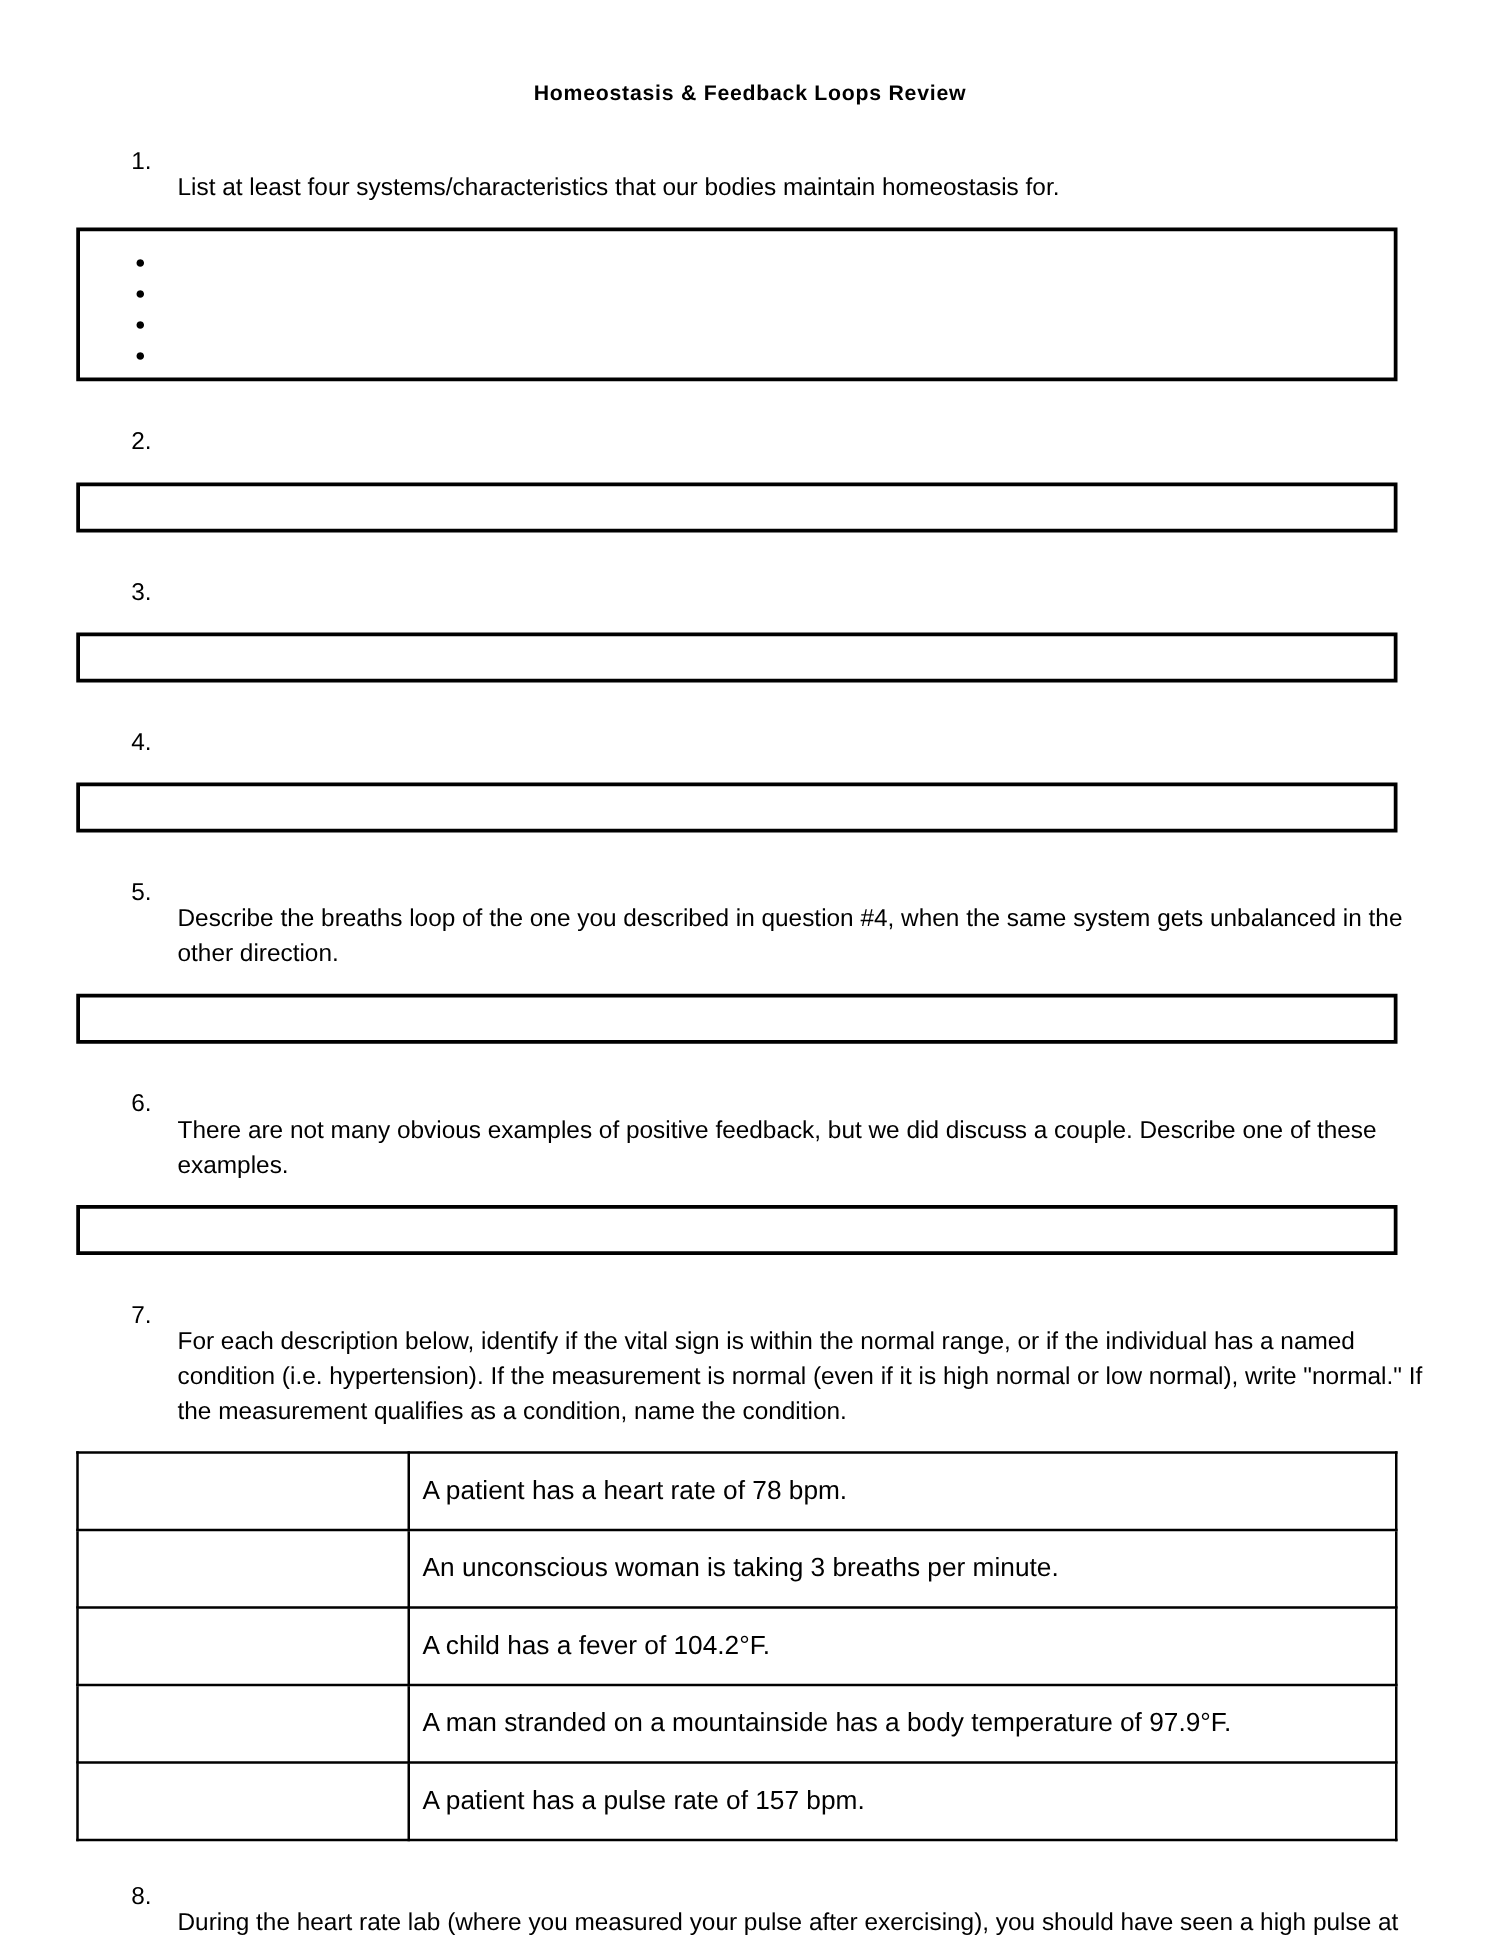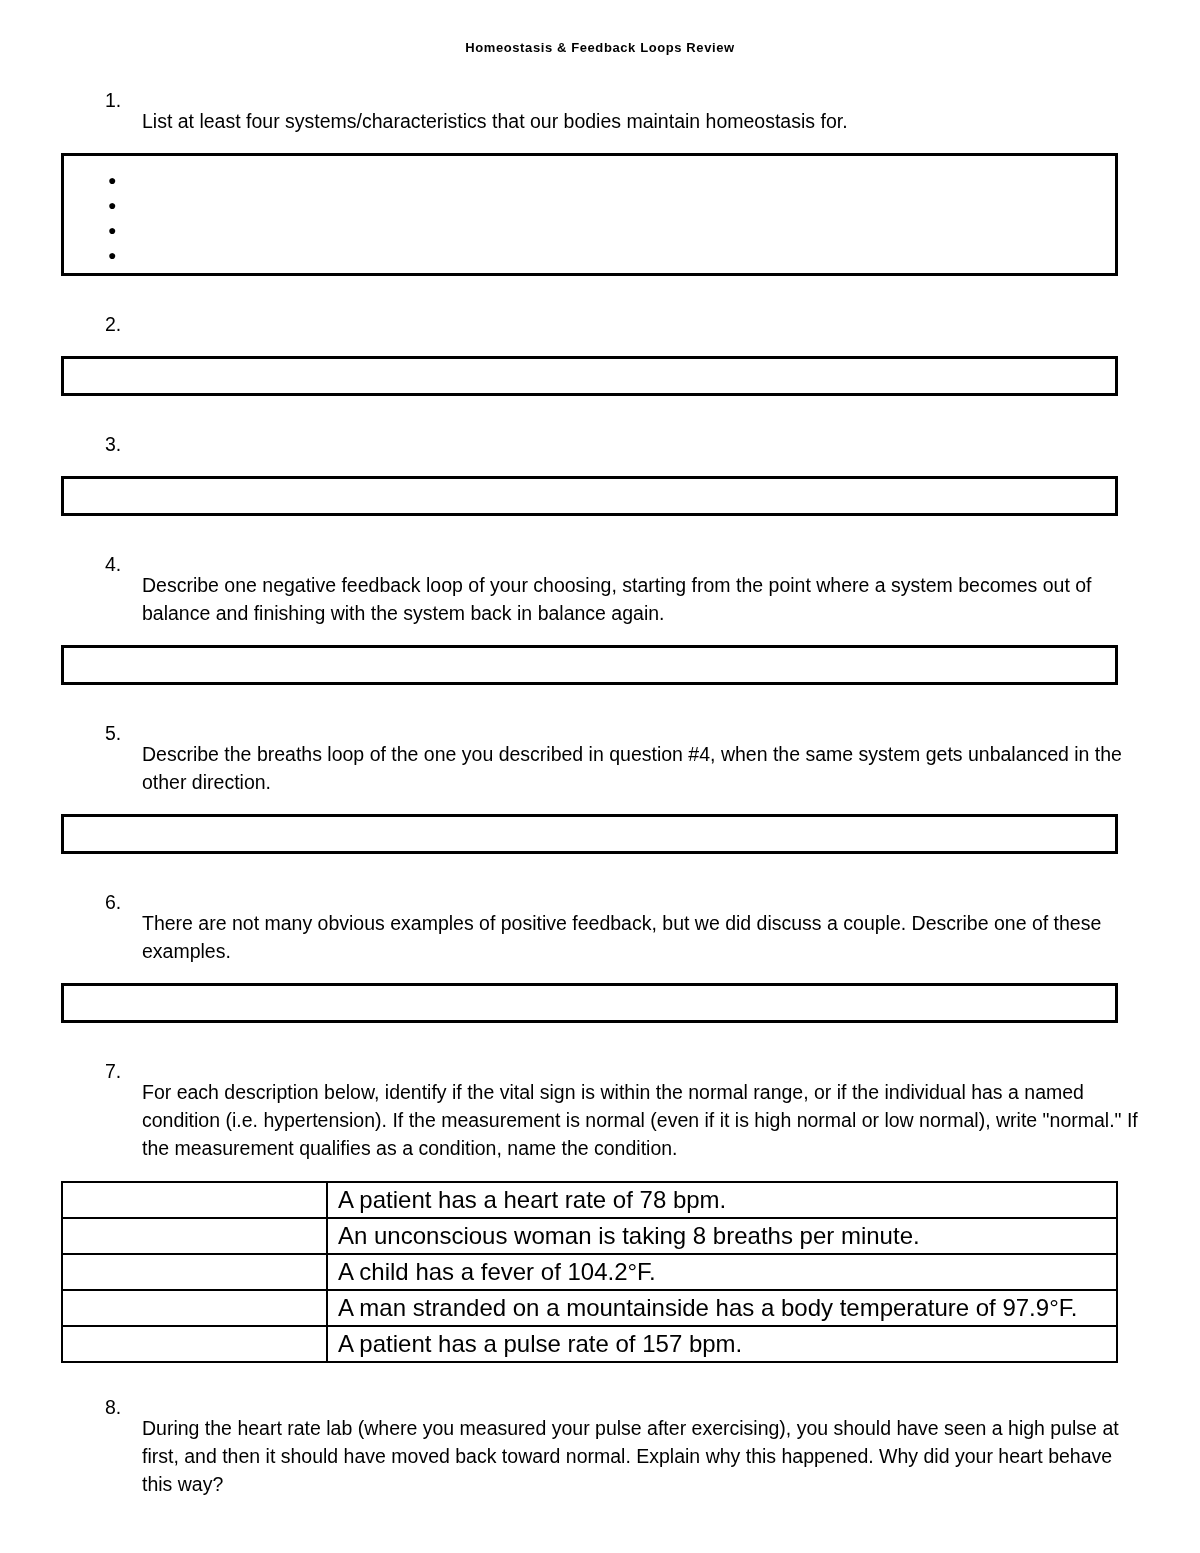--- a/index.html
+++ b/index.html
@@ -20,25 +20,26 @@
     position: relative;
     width: 1200px;
     height: 1553px;
     background: #ffffff;
     padding: 0;
   }
 
   
   .doc-title {
     text-align: center;
-    font-size: 13px;
+    font-size: 17px;
     font-weight: bold;
     letter-spacing: 0.6px;
     padding-top: 40px;
     line-height: 1.2;
+    margin-top: 25px;
   }
 
   
   .qblock {
     margin: 0;
   }
 
   .question {
     display: flex;
     align-items: flex-start;
@@ -93,22 +94,22 @@
   
   .vitals-table {
     border-collapse: collapse;
     margin-left: 61px;
     margin-right: 82px;
     width: calc(100% - 143px);
     table-layout: fixed;
   }
   .vitals-table td {
     border: 2px solid #000000;
-    height: 36px;
-    font-size: 24px;
+    height: 62px;
+    font-size: 21px;
     vertical-align: middle;
   }
   .vitals-table td.answer-cell {
     width: 265px;
   }
   .vitals-table td.desc-cell {
     padding-left: 10px;
   }
 
   
@@ -159,21 +160,20 @@
     </div>
     <div class="sp-18"></div>
     <div class="answer-box"></div>
   </div>
 
   <div class="sp-34"></div>
 
   <div class="qblock">
     <div class="question">
       <span class="q-num">4.</span>
-      <span class="q-text">Describe one negative feedback loop of your choosing, starting from the point where a system becomes out of balance and finishing with the system back in balance again.</span>
     </div>
     <div class="sp-18"></div>
     <div class="answer-box"></div>
   </div>
 
   <div class="sp-34"></div>
 
   <div class="qblock">
     <div class="question">
       <span class="q-num">5.</span>
@@ -203,21 +203,21 @@
     </div>
     <div class="sp-18"></div>
     <table class="vitals-table">
       <tbody>
         <tr>
           <td class="answer-cell"></td>
           <td class="desc-cell">A patient has a heart rate of 78 bpm.</td>
         </tr>
         <tr>
           <td class="answer-cell"></td>
-          <td class="desc-cell">An unconscious woman is taking 8 breaths per minute.</td>
+          <td class="desc-cell">An unconscious woman is taking 3 breaths per minute.</td>
         </tr>
         <tr>
           <td class="answer-cell"></td>
           <td class="desc-cell">A child has a fever of 104.2°F.</td>
         </tr>
         <tr>
           <td class="answer-cell"></td>
           <td class="desc-cell">A man stranded on a mountainside has a body temperature of 97.9°F.</td>
         </tr>
         <tr>

